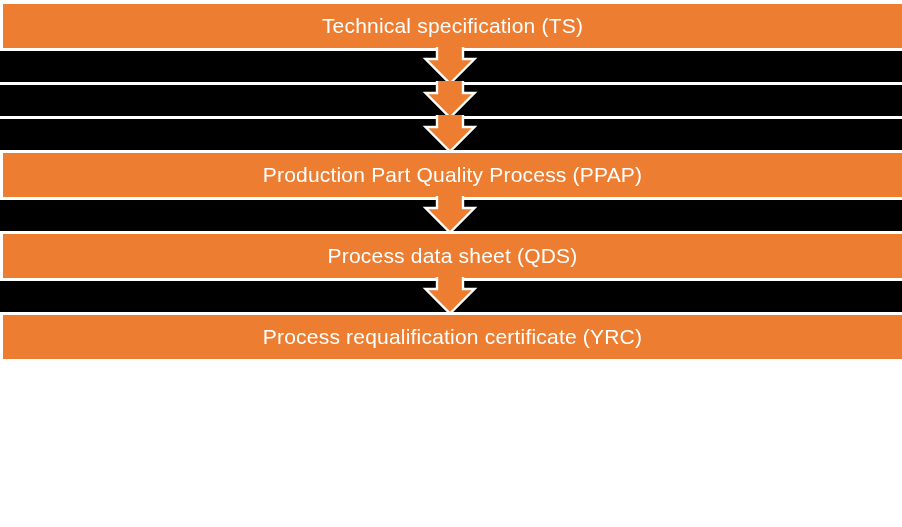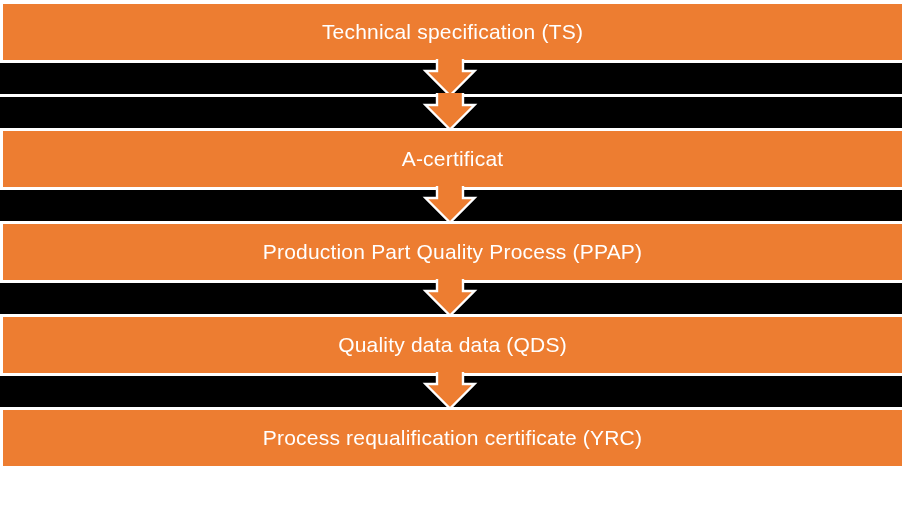--- a/index.html
+++ b/index.html
@@ -14,21 +14,21 @@
     background: var(--page-bg, #ffffff);
     box-sizing: border-box;
     padding-top: 4px;
     overflow: hidden;
     font-family: "Liberation Sans", sans-serif;
   }
   .step-box {
     position: relative;
     margin-left: 3px;
     width: 899px;
-    height: 56px;
+    height: 44px;
     background: var(--box-fill, #ED7D31);
     display: flex;
     align-items: center;
     justify-content: center;
     box-sizing: border-box;
   }
   .step-label {
     color: var(--label-color, #ffffff);
     font-size: 21px;
     letter-spacing: 0.2px;
@@ -72,42 +72,39 @@
     </svg>
   </div>
 
 
   <div class="connector-band">
     <svg class="arrow-svg" viewBox="0 0 56 37" xmlns="http://www.w3.org/2000/svg">
       <path d="M 15 -1 L 15 11 L 3.5 11 L 28 35.5 L 52.5 11 L 41 11 L 41 -1"></path>
     </svg>
   </div>
 
-  <div class="step-box">
-    <span class="step-label">A-certificat</span>
-  </div>
 
   <div class="connector-band">
     <svg class="arrow-svg" viewBox="0 0 56 37" xmlns="http://www.w3.org/2000/svg">
       <path d="M 15 -1 L 15 11 L 3.5 11 L 28 35.5 L 52.5 11 L 41 11 L 41 -1"></path>
     </svg>
   </div>
 
   <div class="step-box">
     <span class="step-label">Production Part Quality Process (PPAP)</span>
   </div>
 
   <div class="connector-band">
     <svg class="arrow-svg" viewBox="0 0 56 37" xmlns="http://www.w3.org/2000/svg">
       <path d="M 15 -1 L 15 11 L 3.5 11 L 28 35.5 L 52.5 11 L 41 11 L 41 -1"></path>
     </svg>
   </div>
 
   <div class="step-box">
-    <span class="step-label">Quality data data (QDS)</span>
+    <span class="step-label">Process data sheet (QDS)</span>
   </div>
 
   <div class="connector-band">
     <svg class="arrow-svg" viewBox="0 0 56 37" xmlns="http://www.w3.org/2000/svg">
       <path d="M 15 -1 L 15 11 L 3.5 11 L 28 35.5 L 52.5 11 L 41 11 L 41 -1"></path>
     </svg>
   </div>
 
   <div class="step-box">
     <span class="step-label">Process requalification certificate (YRC)</span>

